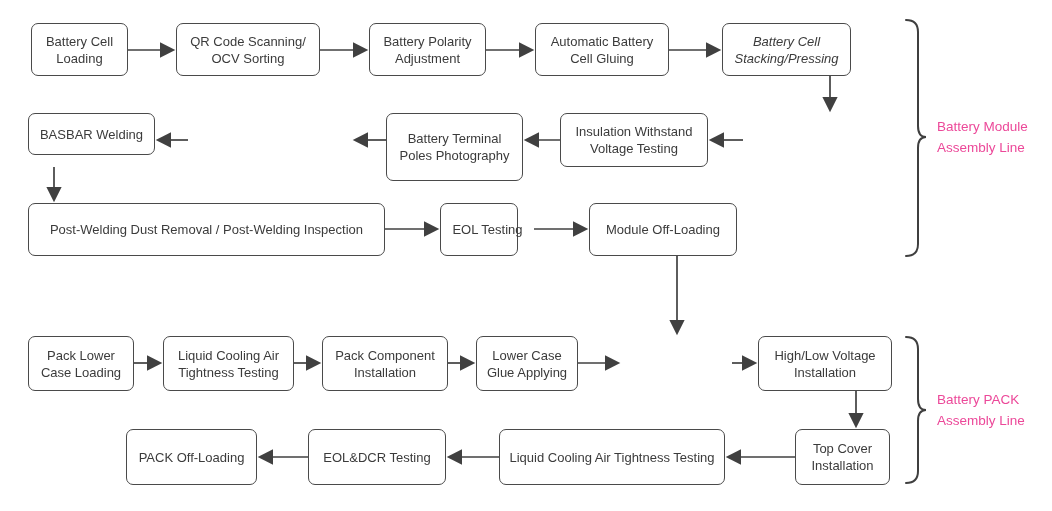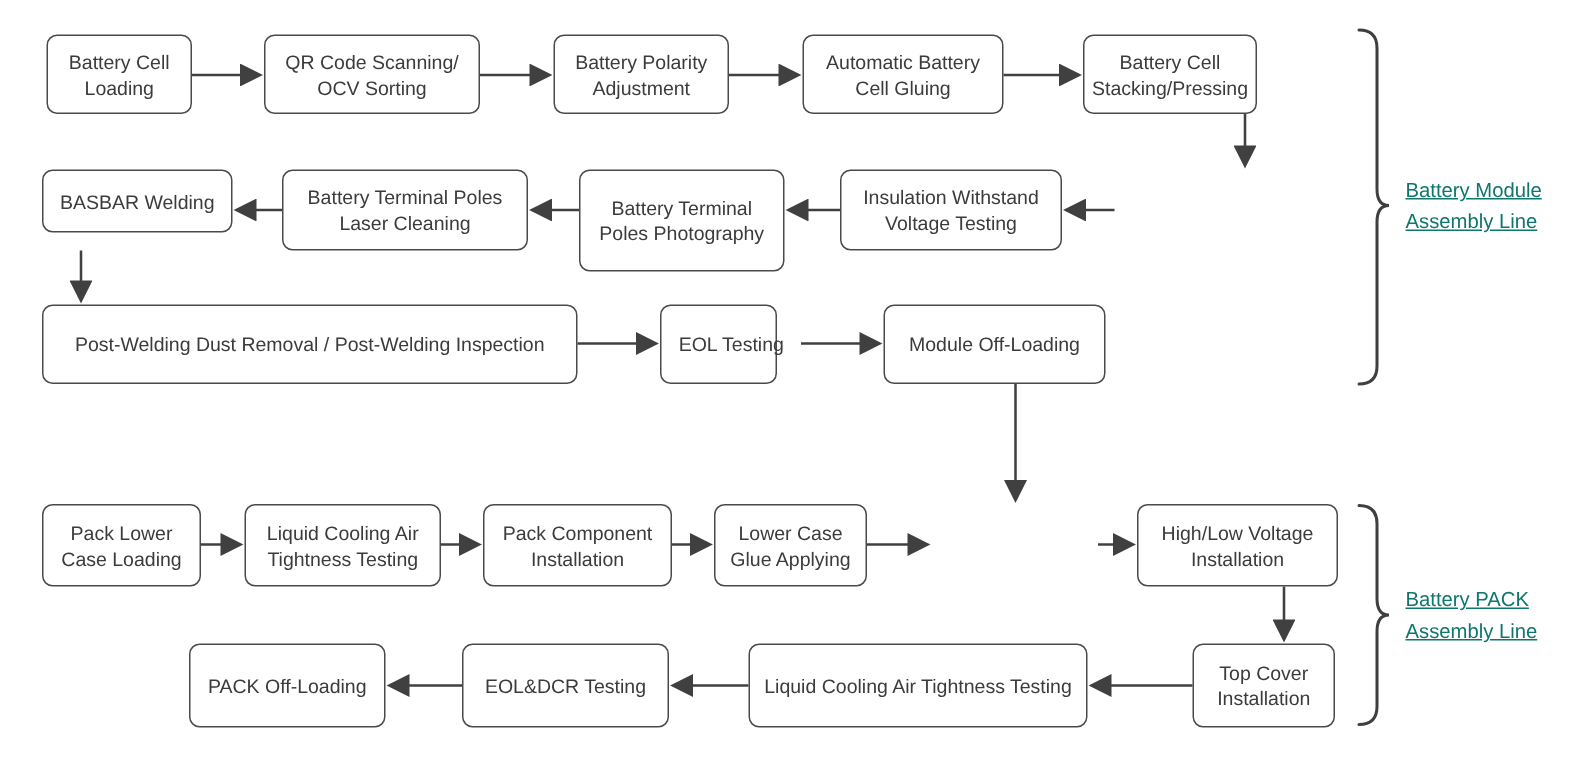--- a/index.html
+++ b/index.html
@@ -27,25 +27,24 @@
     border: 1.6px solid #4a4a4a;
     border-radius: 7px;
     color: #3b3b3b;
     font-size: 13px;
     line-height: 17px;
     padding: 2px 3px;
   }
   .oneline { white-space: nowrap; }
   .bracket-label {
     position: absolute;
-    color: #0f766e;
+    color: #ec4899;
     font-size: 13.5px;
     line-height: 21px;
     white-space: nowrap;
-    text-decoration: underline;
   }
   .conn { stroke: #404040; stroke-width: 1.7; fill: none; }
   .brace { stroke: #3f3f3f; stroke-width: 2; fill: none; stroke-linecap: round; }
 </style>
 </head>
 <body>
 
 <div class="canvas">
 
   <svg class="connector-layer" width="1052" height="511" viewBox="0 0 1052 511" xmlns="http://www.w3.org/2000/svg">
@@ -87,24 +86,23 @@
     <line class="conn" x1="308" y1="457" x2="260" y2="457" marker-end="url(#ah)"></line>
 
     <path class="brace" d="M906,20 Q918,20 918,32 L918,126 Q918,137 926,137 Q918,137 918,148 L918,244 Q918,256 906,256"></path>
     <path class="brace" d="M906,337 Q918,337 918,349 L918,399 Q918,410 926,410 Q918,410 918,421 L918,471 Q918,483 906,483"></path>
   </svg>
 
   <div class="node" style="left:31px; top:23px; width:97px; height:53px;">Battery Cell Loading</div>
   <div class="node" style="left:176px; top:23px; width:144px; height:53px;">QR Code Scanning/ OCV Sorting</div>
   <div class="node" style="left:369px; top:23px; width:117px; height:53px;">Battery Polarity Adjustment</div>
   <div class="node" style="left:535px; top:23px; width:134px; height:53px;">Automatic Battery Cell Gluing</div>
-  <div class="node" style="left:722px; top:23px; width:116px; height:53px;">Battery Cell Stacking/Pressing</div>
+  <div class="node" style="left:722px; top:23px; width:129px; height:53px;font-style:italic;">Battery Cell Stacking/Pressing</div>
 
   <div class="node oneline" style="left:28px; top:113px; width:127px; height:42px;">BASBAR Welding</div>
-  <div class="node" style="left:188px; top:113px; width:164px; height:54px;">Battery Terminal Poles Laser Cleaning</div>
   <div class="node" style="left:386px; top:113px; width:137px; height:68px;">Battery Terminal Poles Photography</div>
   <div class="node" style="left:560px; top:113px; width:148px; height:54px;">Insulation Withstand Voltage Testing</div>
 
   <div class="node oneline" style="left:28px; top:203px; width:357px; height:53px;">Post-Welding Dust Removal / Post-Welding Inspection</div>
   <div class="node oneline" style="left:440px; top:203px; width:78px; height:53px;padding-left:20px;">EOL Testing</div>
   <div class="node oneline" style="left:589px; top:203px; width:148px; height:53px;">Module Off-Loading</div>
 
   <div class="node" style="left:28px; top:336px; width:106px; height:55px;">Pack Lower Case Loading</div>
   <div class="node" style="left:163px; top:336px; width:131px; height:55px;">Liquid Cooling Air Tightness Testing</div>
   <div class="node" style="left:322px; top:336px; width:126px; height:55px;">Pack Component Installation</div>

